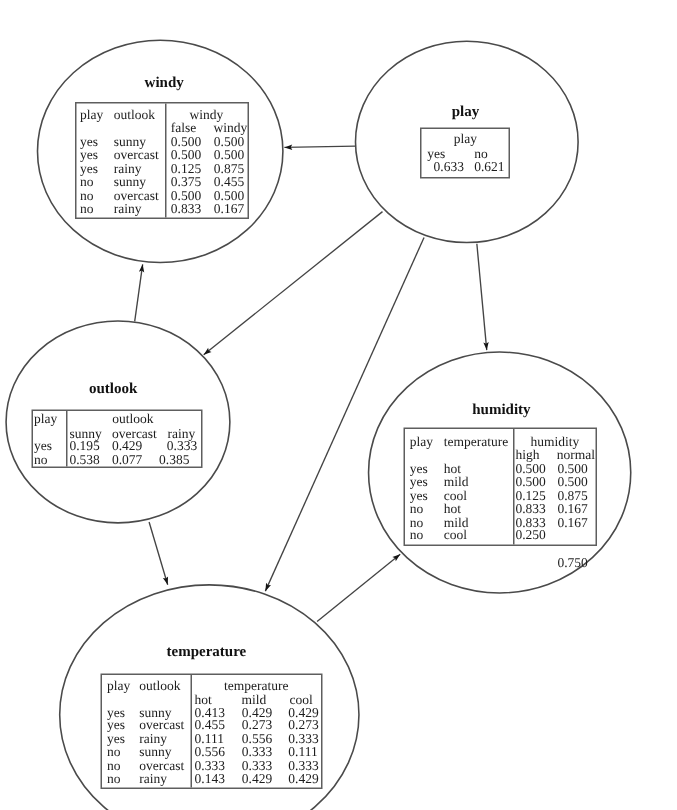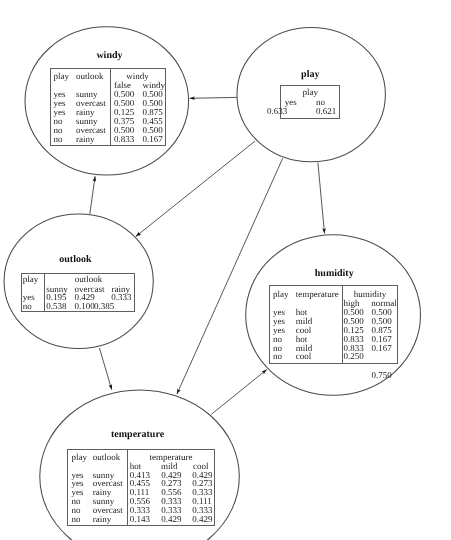--- a/index.html
+++ b/index.html
@@ -85,39 +85,39 @@
   <div class="cell" style="left:53.4px;top:134.65px">no</div>
   <div class="cell" style="left:75.9px;top:134.65px">rainy</div>
   <div class="cell" style="left:113.9px;top:134.65px">0.833</div>
   <div class="cell" style="left:142.5px;top:134.65px">0.167</div>
   <div class="node-title" style="left:301.1px;top:69.80px">play</div>
   <div class="cpt" style="left:280.4px;top:84.7px;width:59.50px;height:34.80px">
   </div>
   <div class="cell ctr" style="left:310.3px;top:88.20px">play</div>
   <div class="cell" style="left:284.8px;top:97.50px">yes</div>
   <div class="cell" style="left:316.1px;top:97.50px">no</div>
-  <div class="cell" style="left:267px;top:106.90px">0.633</div>
+  <div class="cell" style="left:289px;top:106.90px">0.633</div>
   <div class="cell" style="left:316.1px;top:106.90px">0.621</div>
   <div class="node-title" style="left:59.3px;top:255.30px">outlook</div>
   <div class="cpt" style="left:20.6px;top:272.5px;width:114.60px;height:39.70px">
     <div class="divider" style="left:22.20px"></div>
   </div>
   <div class="cell" style="left:22.7px;top:275.30px">play</div>
   <div class="cell ctr" style="left:88.6px;top:275.30px">outlook</div>
   <div class="cell" style="left:46.3px;top:284.80px">sunny</div>
   <div class="cell" style="left:74.6px;top:284.80px">overcast</div>
   <div class="cell" style="left:111.6px;top:284.80px">rainy</div>
   <div class="cell" style="left:22.7px;top:292.90px">yes</div>
   <div class="cell" style="left:46.3px;top:292.90px">0.195</div>
   <div class="cell" style="left:74.6px;top:292.90px">0.429</div>
   <div class="cell" style="left:111.2px;top:292.90px">0.333</div>
   <div class="cell" style="left:22.7px;top:301.80px">no</div>
   <div class="cell" style="left:46.3px;top:301.80px">0.538</div>
-  <div class="cell" style="left:74.6px;top:301.80px">0.100</div>
-  <div class="cell" style="left:94px;top:301.80px">0.385</div>
+  <div class="cell" style="left:74.6px;top:301.80px">0.077</div>
+  <div class="cell" style="left:106px;top:301.80px">0.385</div>
   <div class="node-title" style="left:314.8px;top:268.60px">humidity</div>
   <div class="cpt" style="left:268.6px;top:285.0px;width:129.20px;height:78.60px">
     <div class="divider" style="left:72.20px"></div>
   </div>
   <div class="cell" style="left:273.1px;top:289.60px">play</div>
   <div class="cell" style="left:295.8px;top:289.60px">temperature</div>
   <div class="cell ctr" style="left:370.0px;top:289.60px">humidity</div>
   <div class="cell" style="left:343.6px;top:298.80px">high</div>
   <div class="cell" style="left:371.2px;top:298.80px">normal</div>
   <div class="cell" style="left:273.1px;top:308.10px">yes</div>

